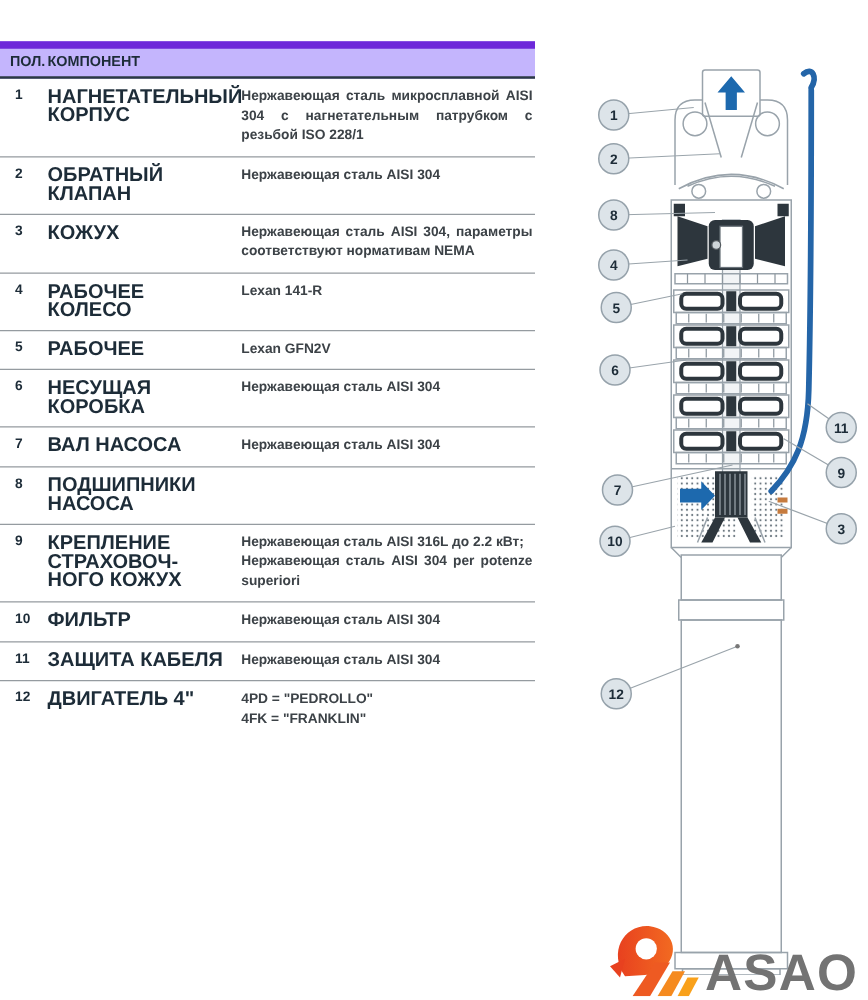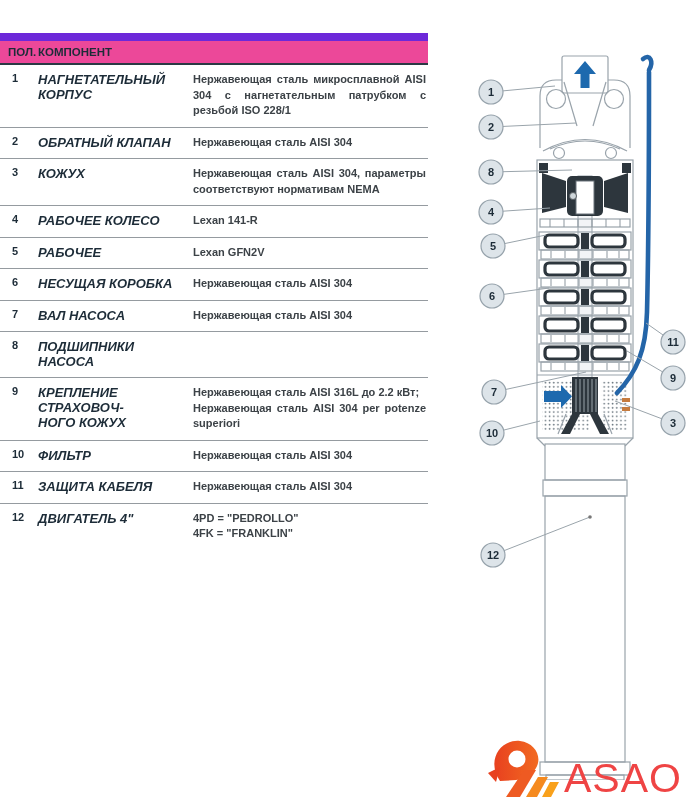--- a/index.html
+++ b/index.html
@@ -5,36 +5,36 @@
   html,body { margin:0; padding:0; background:#ffffff; }
   #page {
     position:relative; width:694px; height:800px; overflow:hidden;
     background:#ffffff; font-family:"Liberation Sans", sans-serif;
   }
 
   
   #spec-table { position:absolute; left:0; top:33px; width:428px; }
   .thead {
     display:grid; grid-template-columns:38px 155px 1fr;
-    background:#ec4899;
-    border-top:8px solid #6d28d9; border-bottom:2px solid #2b3944;
+    background:#c4b5fd;
+    border-top:6px solid #6d28d9; border-bottom:2px solid #2b3944;
     padding:5px 0 5px 0;
     font-weight:bold; font-size:11.5px; color:#1d2c38;
   }
   .thead .h-pos { padding-left:8px; white-space:nowrap; }
   .trow {
     display:grid; grid-template-columns:38px 155px 1fr;
     border-bottom:1px solid #959ba0;
     padding:7px 0 8px 0;
   }
   .trow:last-child { border-bottom:none; }
   .cell { box-sizing:border-box; }
   .cell.num  { padding-left:12px; font-weight:bold; font-size:11px; color:#1d2c38; }
-  .cell.name { font-weight:bold; font-size:13px; color:#1d2c38; line-height:15px;
-               padding-right:8px; white-space:pre-line;font-style:italic; }
+  .cell.name { font-weight:bold; font-size:16px; color:#1d2c38; line-height:15px;
+               padding-right:8px; white-space:pre-line; }
   .cell.desc { font-size:11px; color:#3c4247; line-height:15.5px;
                text-align:justify; white-space:pre-line; padding-right:2px;font-weight:bold; }
 
   
   #diagram { position:absolute; left:460px; top:20px; }
   .ol  { fill:none; stroke:#99a3ab; stroke-width:1.2; }
   .olw { fill:#ffffff; stroke:#99a3ab; stroke-width:1.2; }
   .dk  { fill:#2d363d; stroke:none; }
   .cup { fill:#ffffff; stroke:#2d363d; stroke-width:3.2; }
   .tick { stroke:#8d979f; stroke-width:1; }
@@ -43,22 +43,22 @@
   .callout-circle { fill:#dde4e9; stroke:#96a2ab; stroke-width:1.2; }
   .callout-num { font-family:"Liberation Sans",sans-serif; font-weight:bold;
                  font-size:11px; fill:#1d2c38; text-anchor:middle; }
   .blue { fill:#1d69ae; }
   .cable { fill:none; stroke:#2465a8; stroke-width:4.6; stroke-linecap:round; }
 
   
   #brand-logo { position:absolute; left:486px; top:733px; width:208px; height:64px;
                 display:flex; align-items:flex-end; z-index:5; }
   #brand-logo .logo-text {
-    font-weight:normal; font-size:41px; line-height:0.8; letter-spacing:1px;
-    color:#ef4444; margin-left:4px; margin-bottom:2px;
+    font-weight:bold; font-size:41px; line-height:0.8; letter-spacing:1px;
+    color:#737373; margin-left:4px; margin-bottom:2px;
   }
 </style>
 </head>
 <body>
 
 <div id="page">
 
   <div id="spec-table">
     <div class="thead">
       <div class="h-pos">ПОЛ.</div>

